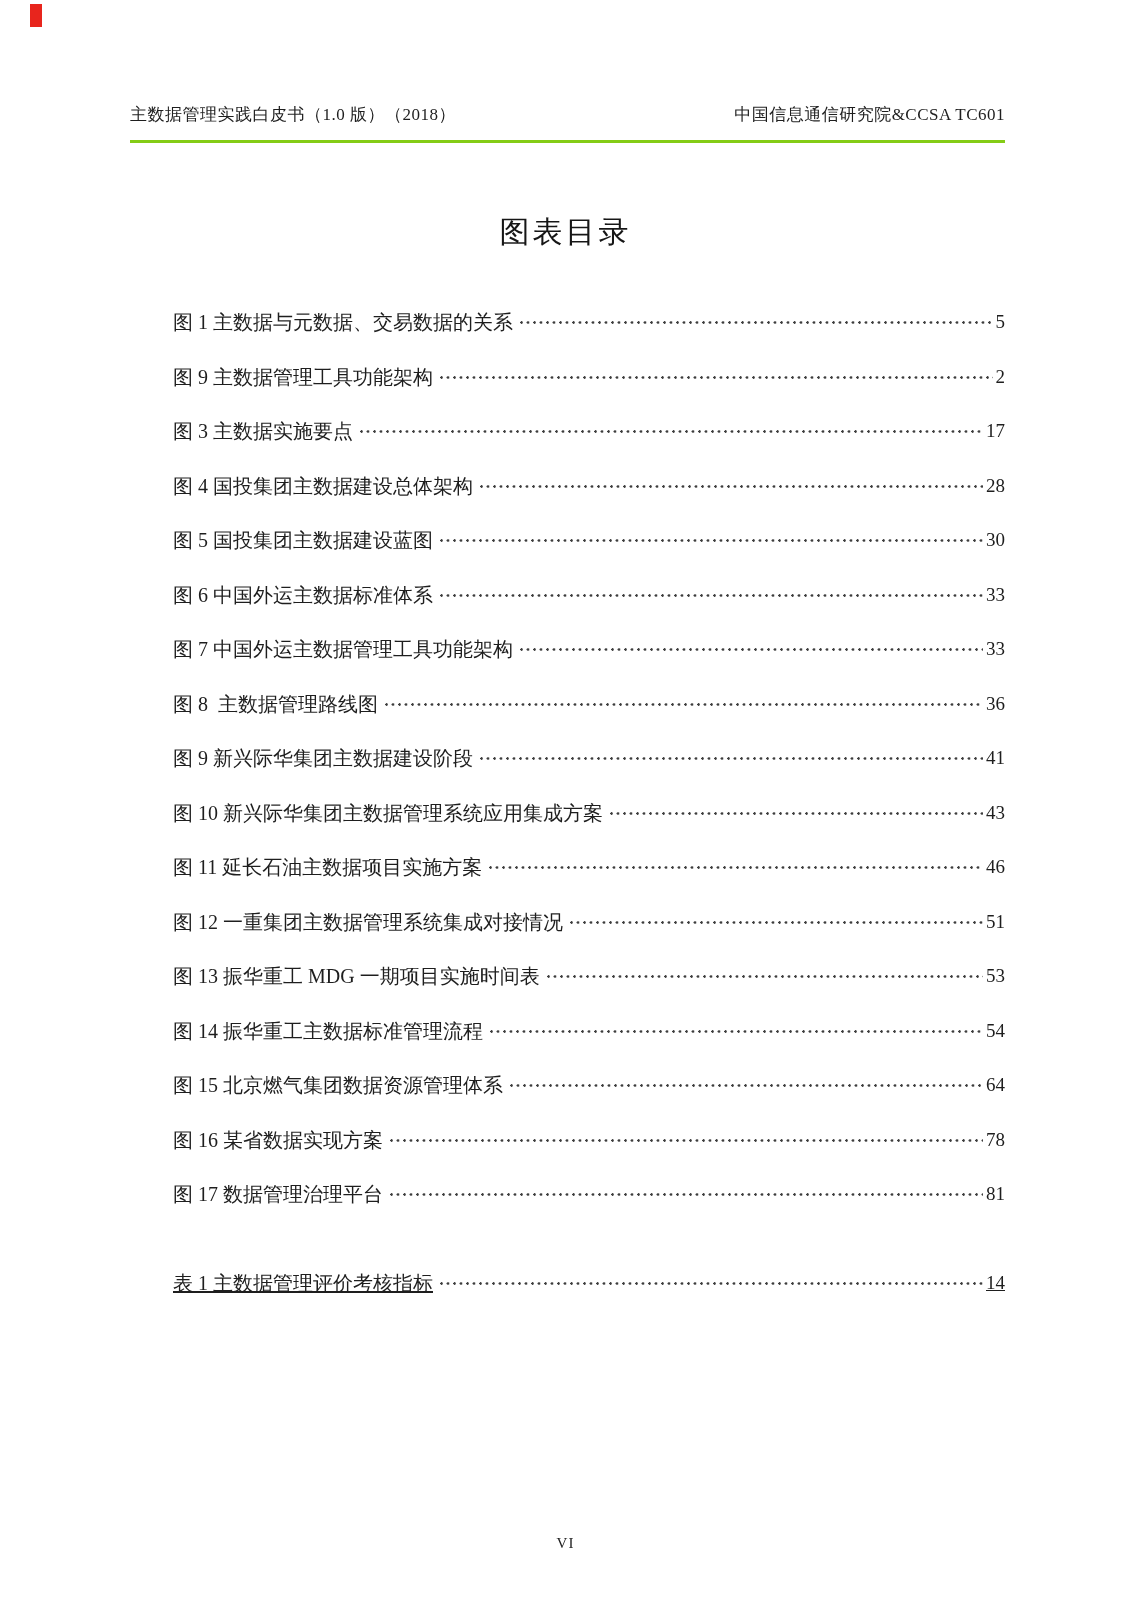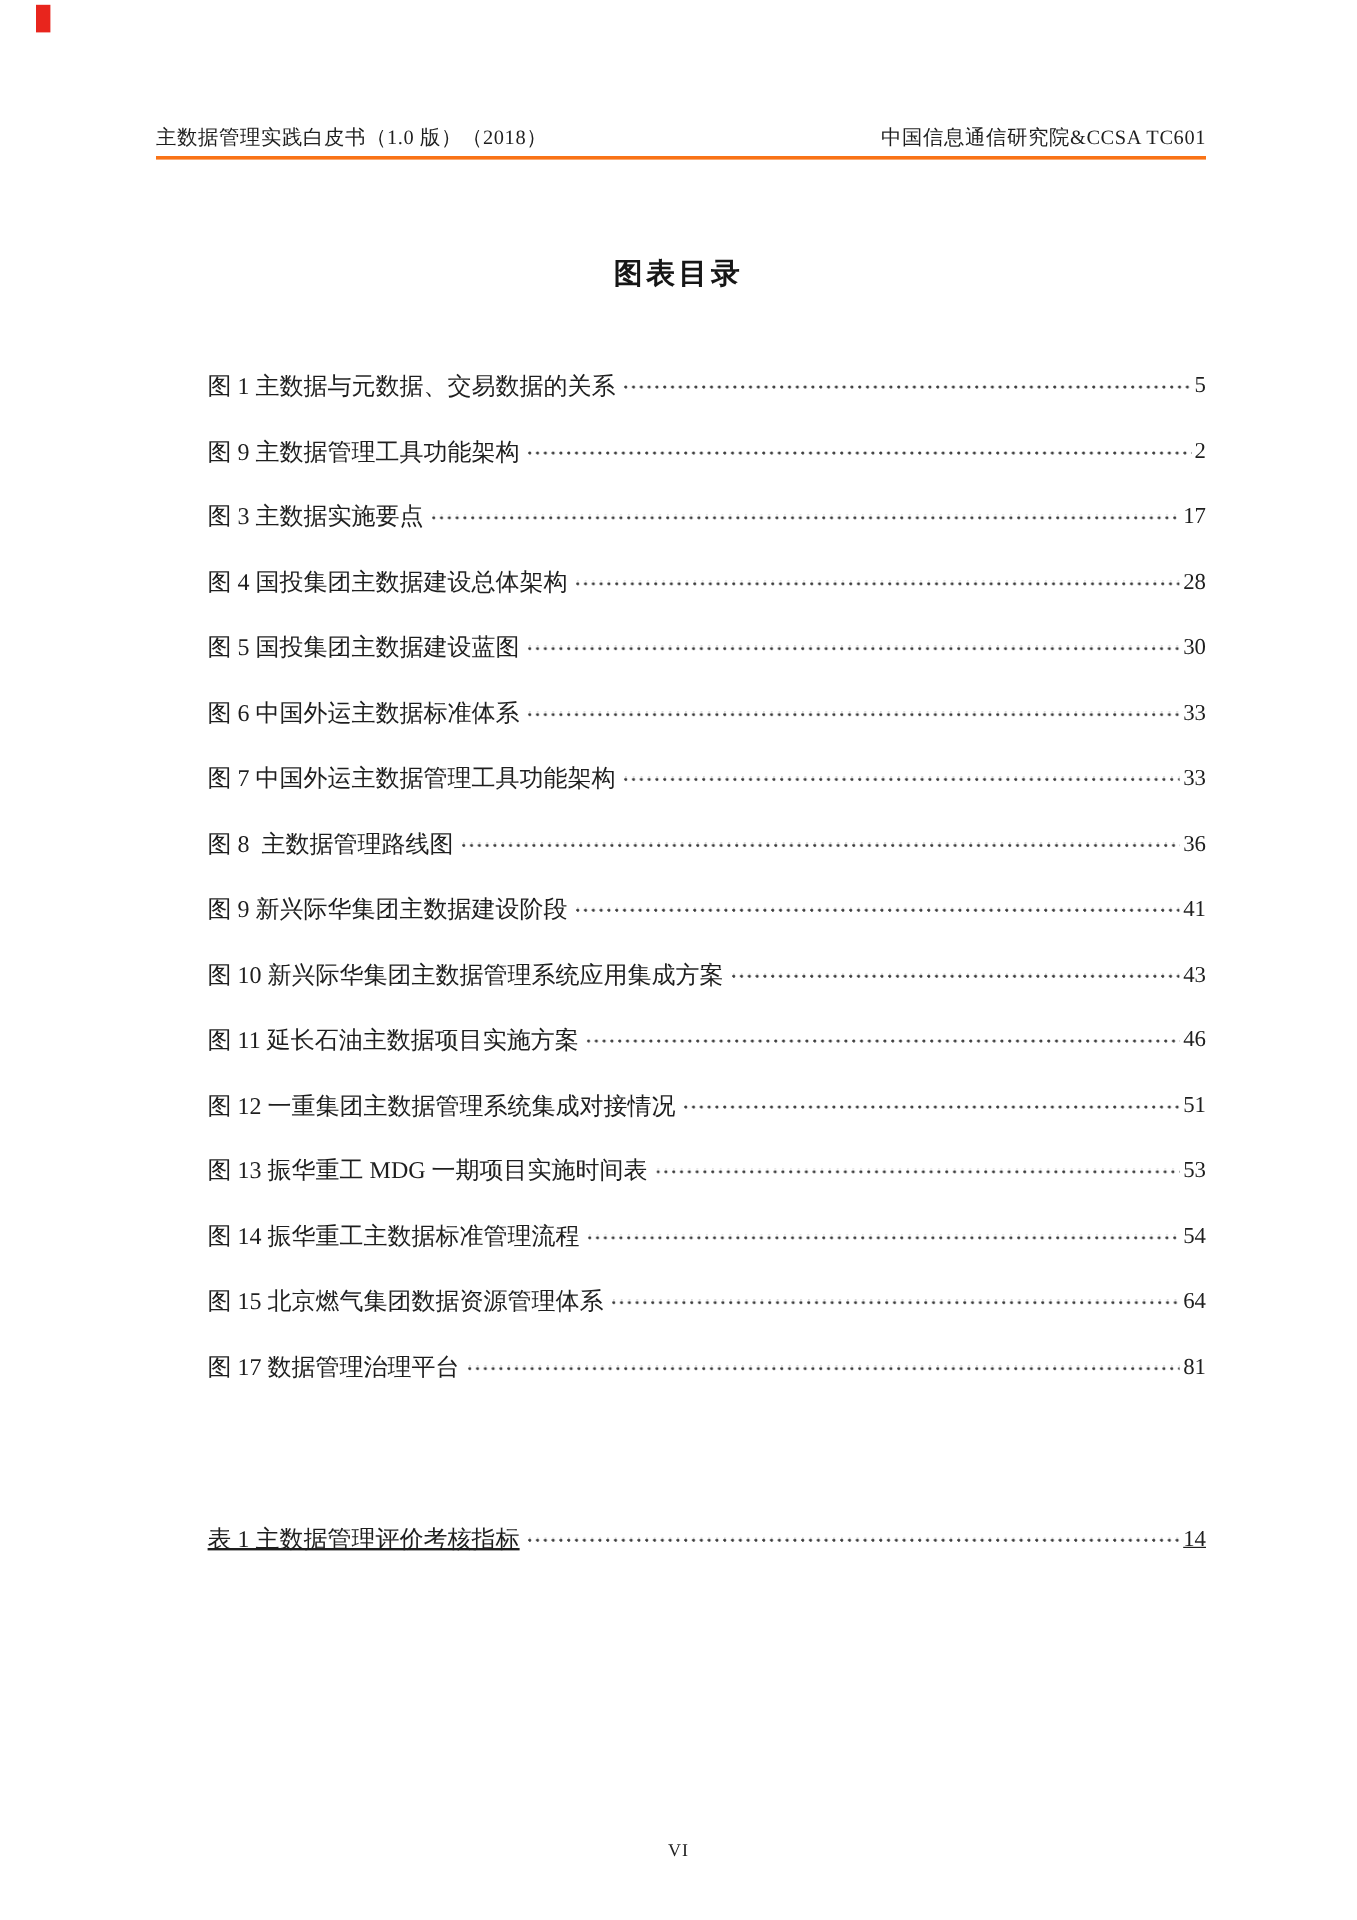--- a/index.html
+++ b/index.html
@@ -18,30 +18,30 @@
     position: absolute; left: 30px; top: 4px;
     width: 12px; height: 23px;
     background: #e8251d;
   }
 
   
   .doc-header {
     position: absolute; top: 103px; left: 130px; width: 875px;
     display: flex; justify-content: space-between; align-items: baseline;
     font-size: 17px; letter-spacing: 0.5px;
-    border-bottom: 3px solid #f97316;
-    padding-bottom: 4px;
+    border-bottom: 3px solid #84cc16;
+    padding-bottom: 14px;
     white-space: pre;
   }
 
   
   .doc-title {
     position: absolute; top: 212px; left: 0; width: 100%;
     text-align: center;
-    font-size: 24px; font-weight: 700; letter-spacing: 3px;
+    font-size: 30px; font-weight: 400; letter-spacing: 3px;
     color: #161616;
   }
 
   
   .toc { position: absolute; left: 130px; width: 875px; }
   .toc-figures { top: 290px; }
   .toc-tables  { top: 1251px; text-decoration: underline; }
   .toc-row {
     display: flex; align-items: center;
     height: 54.5px; box-sizing: border-box;
@@ -158,20 +158,25 @@
       <span class="toc-label">图 14 振华重工主数据标准管理流程</span>
       <span class="leader"></span>
       <span class="toc-page">54</span>
     </div>
     <div class="toc-row">
       <span class="toc-label">图 15 北京燃气集团数据资源管理体系</span>
       <span class="leader"></span>
       <span class="toc-page">64</span>
     </div>
     <div class="toc-row">
+      <span class="toc-label">图 16 某省数据实现方案</span>
+      <span class="leader"></span>
+      <span class="toc-page">78</span>
+    </div>
+    <div class="toc-row">
       <span class="toc-label">图 17 数据管理治理平台</span>
       <span class="leader"></span>
       <span class="toc-page">81</span>
     </div>
   </div>
 
   <div class="toc toc-tables">
     <div class="toc-row">
       <span class="toc-label">表 1 主数据管理评价考核指标</span>
       <span class="leader"></span>

